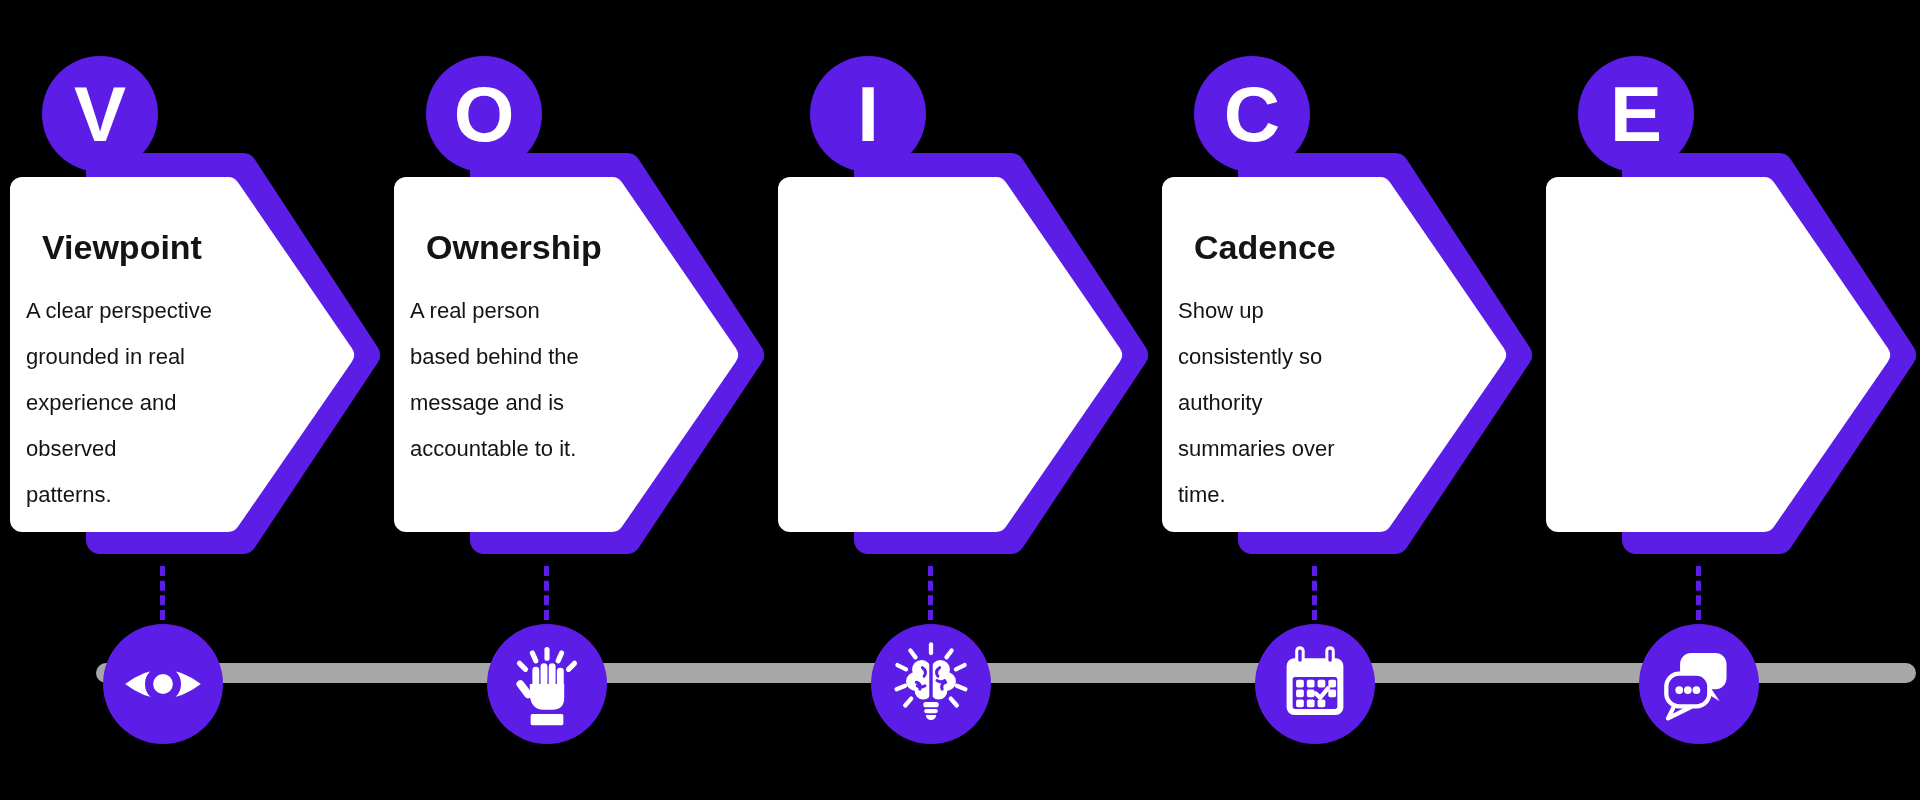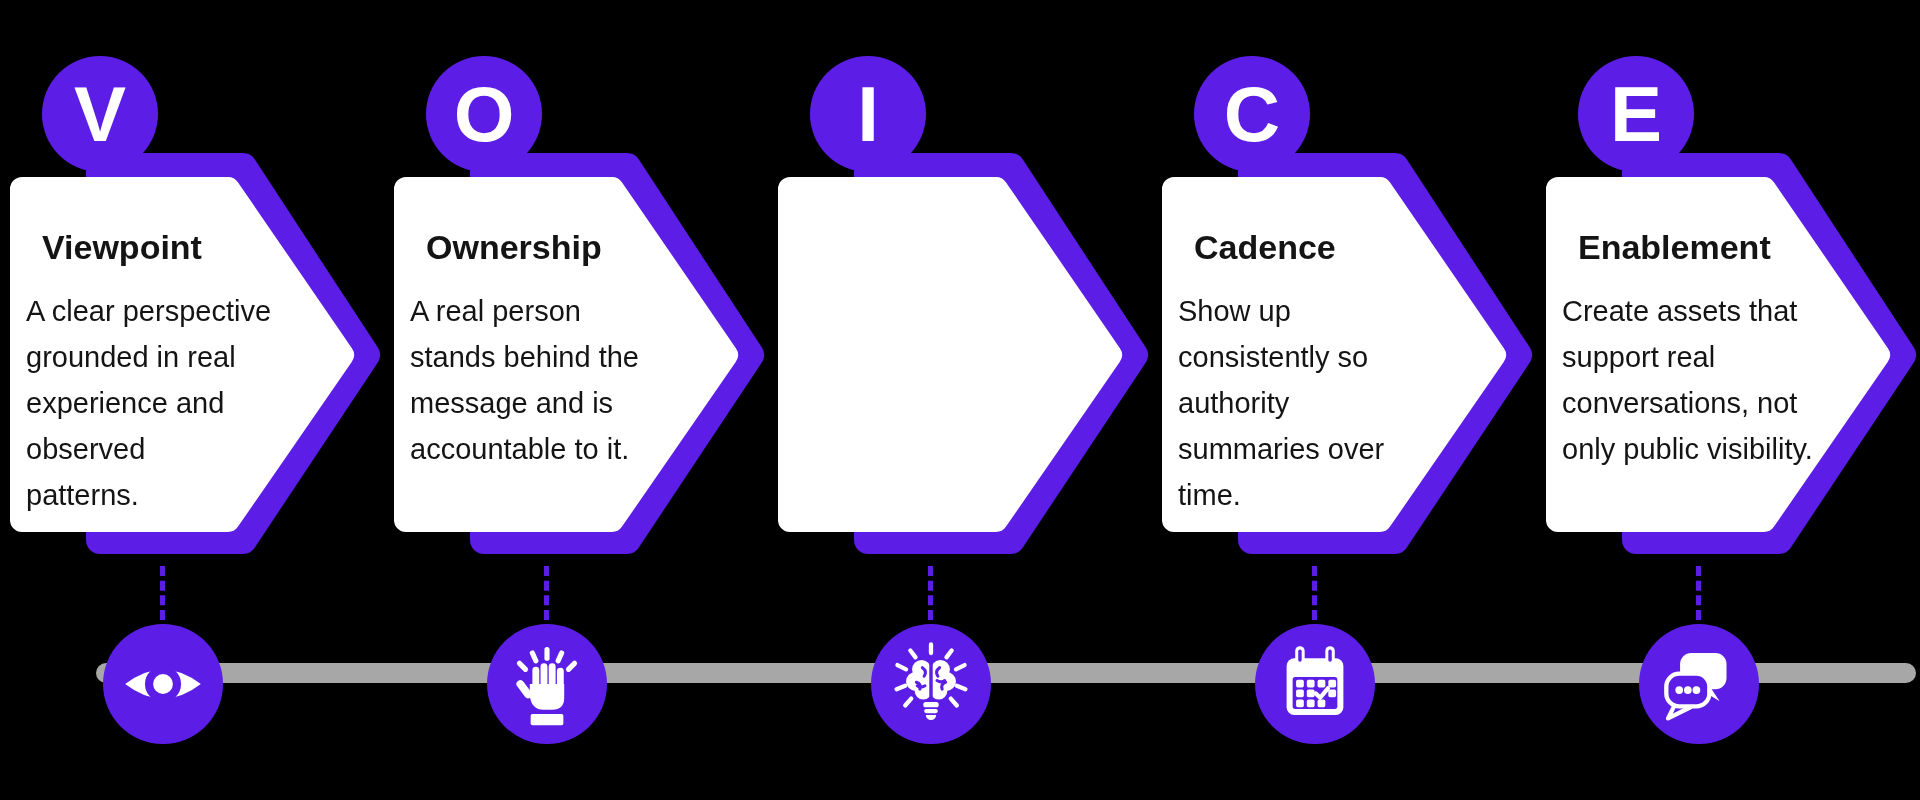--- a/index.html
+++ b/index.html
@@ -58,21 +58,21 @@
   }
   .card-title {
     margin: 16px;
     font-size: 34px;
     line-height: 38px;
     font-weight: 700;
     color: #141414;
   }
   .card-body {
     margin: 22px 0 0 0;
-    font-size: 29px;
+    font-size: 22px;
     line-height: 46px;
     font-weight: 400;
     color: #141414;
     white-space: pre-line;
   }
   .connector {
     position: absolute;
     left: 160px;
     top: 566px;
     height: 54px;
@@ -130,21 +130,21 @@
     <svg class="card-svg" viewBox="0 0 384 430">
       <path d="M100 32 L243 32 L366 220 L243 405 L100 405 Z" fill="#5C1EE6" stroke="#5C1EE6" stroke-width="28" stroke-linejoin="round"></path>
       <path d="M22 54 L228 54 L342 220 L228 385 L22 385 Z" fill="#FFFFFF" stroke="#FFFFFF" stroke-width="24" stroke-linejoin="round"></path>
     </svg>
     <div class="letter-badge">
       <span>O</span>
     </div>
     <div class="card-text">
       <h3 class="card-title">Ownership</h3>
       <p class="card-body">A real person
-stands behind the
+based behind the
 message and is
 accountable to it.</p>
     </div>
     <div class="connector"></div>
     <div class="icon-circle">
       <svg viewBox="0 0 100 100">
         <g stroke="#FFFFFF" stroke-width="6" stroke-linecap="round">
           <line x1="18" y1="26" x2="25" y2="33"></line>
           <line x1="33" y1="14" x2="37" y2="23"></line>
           <line x1="50" y1="10" x2="50" y2="20"></line>
@@ -258,27 +258,20 @@
   </div>
 
   <div class="step" style="left:1536px">
     <svg class="card-svg" viewBox="0 0 384 430">
       <path d="M100 32 L243 32 L366 220 L243 405 L100 405 Z" fill="#5C1EE6" stroke="#5C1EE6" stroke-width="28" stroke-linejoin="round"></path>
       <path d="M22 54 L228 54 L342 220 L228 385 L22 385 Z" fill="#FFFFFF" stroke="#FFFFFF" stroke-width="24" stroke-linejoin="round"></path>
     </svg>
     <div class="letter-badge">
       <span>E</span>
     </div>
-    <div class="card-text">
-      <h3 class="card-title">Enablement</h3>
-      <p class="card-body">Create assets that
-support real
-conversations, not
-only public visibility.</p>
-    </div>
     <div class="connector"></div>
     <div class="icon-circle">
       <svg viewBox="0 0 100 100">
         <rect x="28" y="14" width="54" height="42" rx="13" fill="#FFFFFF"></rect>
         <path d="M62 52 L74 70 L48 54 Z" fill="#FFFFFF"></path>
         <path d="M22 74 L14 90 L40 77 Z" fill="#5C1EE6" stroke="#FFFFFF" stroke-width="5" stroke-linejoin="round"></path>
         <rect x="12" y="38" width="50" height="38" rx="15" fill="#5C1EE6" stroke="#FFFFFF" stroke-width="5"></rect>
         <circle cx="27" cy="57" r="4.5" fill="#FFFFFF"></circle>
         <circle cx="37" cy="57" r="4.5" fill="#FFFFFF"></circle>
         <circle cx="47" cy="57" r="4.5" fill="#FFFFFF"></circle>

